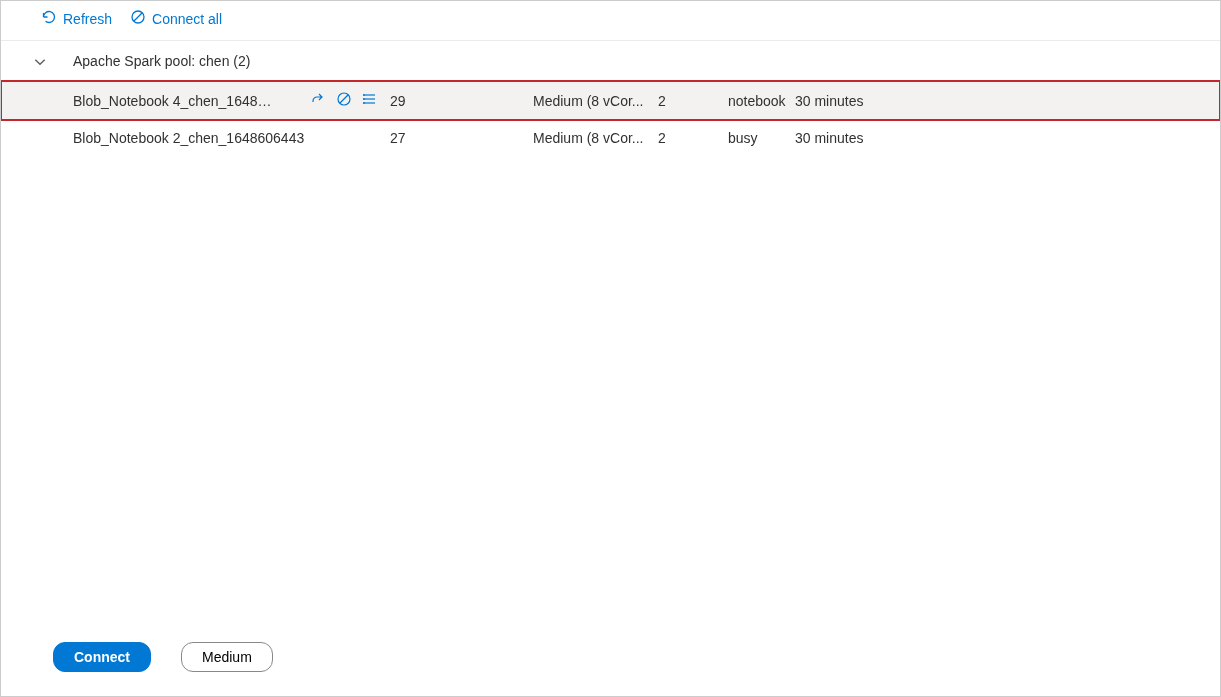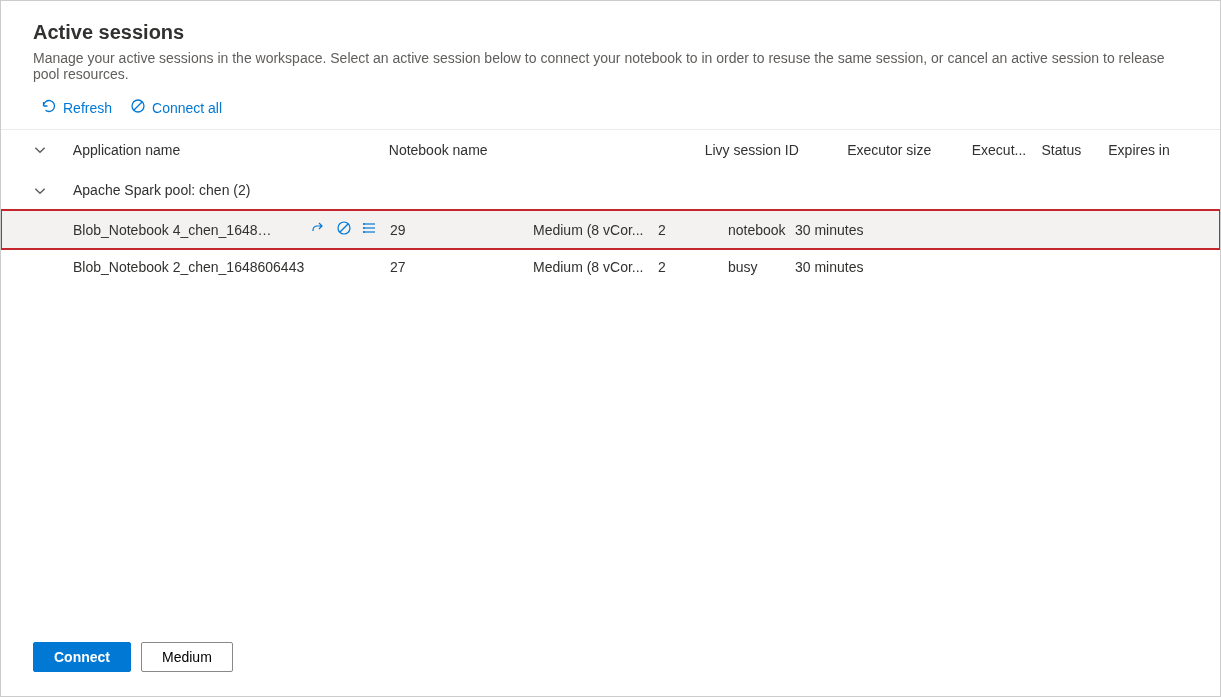--- a/index.html
+++ b/index.html
@@ -25,32 +25,28 @@
     .group-row { display: flex; align-items: flex-end; padding: 12px 32px; }
     .data-row { display: flex; align-items: center; padding: 10px 32px; position: relative; }
     .data-row.selected { background: #f3f2f1; }
     .data-row.highlighted { outline: 2px solid #c4272b; outline-offset: -1px; }
     .data-row .col-app { padding-left: 0; }
     .chev { width:14px; height:14px; }
     .row-icons { display:inline-flex; gap:10px; margin-left:auto; margin-right:12px; }
     .row-icons svg { width:16px; height:16px; }
     .ellipsis { overflow:hidden; white-space:nowrap; text-overflow:ellipsis; max-width: 200px; }
     .footer { padding: 16px 32px 24px 32px; display:flex; gap:10px; }
-    .btn { padding: 6px 20px; font-size: 14px; border:1px solid #8a8886; background:#fff; cursor:pointer; border-radius:2px; min-width:80px; }
+    .btn { padding: 6px 20px; font-size: 14px; border:1px solid #8a8886; background:#fff; cursor:pointer; border-radius:12px; min-width:80px;margin-left:20px; }
     .btn.primary { background:#0078d4; color:#fff; border-color:#0078d4; font-weight:600; }
     .bold { font-weight:600; }
   </style>
 </head>
 <body>
 
 <div class="dialog">
-  <div class="header">
-    <h1 class="title">Active sessions</h1>
-    <p class="subtitle">Manage your active sessions in the workspace. Select an active session below to connect your notebook to in order to resuse the same session, or cancel an active session to release pool resources.</p>
-  </div>
 
   <div class="toolbar">
     <button class="toolbar-btn">
       <span>
         <svg viewBox="0 0 16 16" fill="none" stroke="#0078d4" stroke-width="1.3">
             <path d="M2.5 8a5.5 5.5 0 1 1 2 4.24M2.5 8V4M2.5 8h4"></path>
           </svg>
       </span>
       <span>Refresh</span>
     </button>
@@ -62,34 +58,20 @@
           </svg>
       </span>
       <span>Connect all</span>
     </button>
   </div>
 
   <div class="divider"></div>
 
   <div class="table-wrap">
 
-    <div class="table-header">
-      <div class="col-expand">
-        <svg class="chev" viewBox="0 0 12 12" fill="none" stroke="#605e5c" stroke-width="1.2">
-            <path d="M2 4l4 4 4-4"></path>
-          </svg>
-      </div>
-      <div class="col-app">Application name</div>
-      <div class="col-nb">Notebook name</div>
-      <div class="col-livy">Livy session ID</div>
-      <div class="col-execsize">Executor size</div>
-      <div class="col-execcount">Execut...</div>
-      <div class="col-status">Status</div>
-      <div class="col-expires">Expires in</div>
-    </div>
 
     <div class="group-row">
       <div class="col-expand">
         <svg class="chev" viewBox="0 0 12 12" fill="none" stroke="#605e5c" stroke-width="1.2">
             <path d="M2 4l4 4 4-4"></path>
           </svg>
       </div>
       <div>Apache Spark pool: chen (2)</div>
     </div>
 

